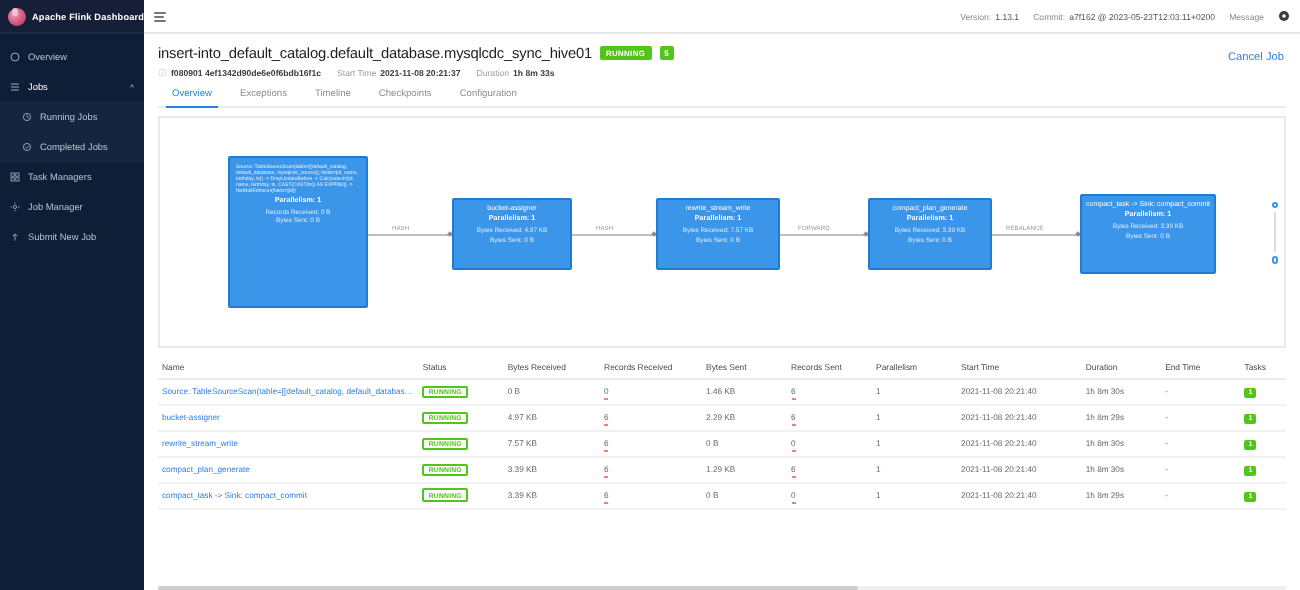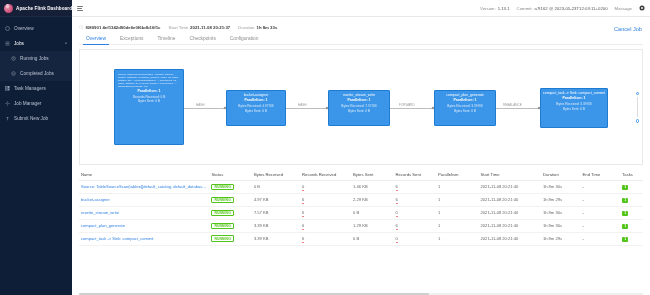--- a/index.html
+++ b/index.html
@@ -246,20 +246,25 @@
         <span class="gear">
           <svg viewBox="0 0 12 12" width="6" height="6">
             <circle cx="6" cy="6" r="5" fill="#3d3d3d"></circle>
             <circle cx="6" cy="6" r="1.8" fill="#fff"></circle>
           </svg>
         </span>
       </div>
     </div>
 
     <div class="jobhead">
+      <div class="jobtitle-row">
+        <span class="jobtitle">insert-into_default_catalog.default_database.mysqlcdc_sync_hive01</span>
+        <span class="badge-running">RUNNING</span>
+        <span class="badge-count">5</span>
+      </div>
 
       <div class="cancel-job">Cancel Job</div>
 
       <div class="meta-row">
         <span class="meta-item">
           <span class="meta-ico">
             <svg viewBox="0 0 10 10" width="4.5" height="4.5">
                 <circle cx="5" cy="5" r="4" fill="none" stroke="#b0b0b0" stroke-width="0.9"></circle>
                 <rect x="4.5" y="4" width="1" height="3.2" fill="#b0b0b0"></rect>
                 <rect x="4.5" y="2.4" width="1" height="1" fill="#b0b0b0"></rect>

